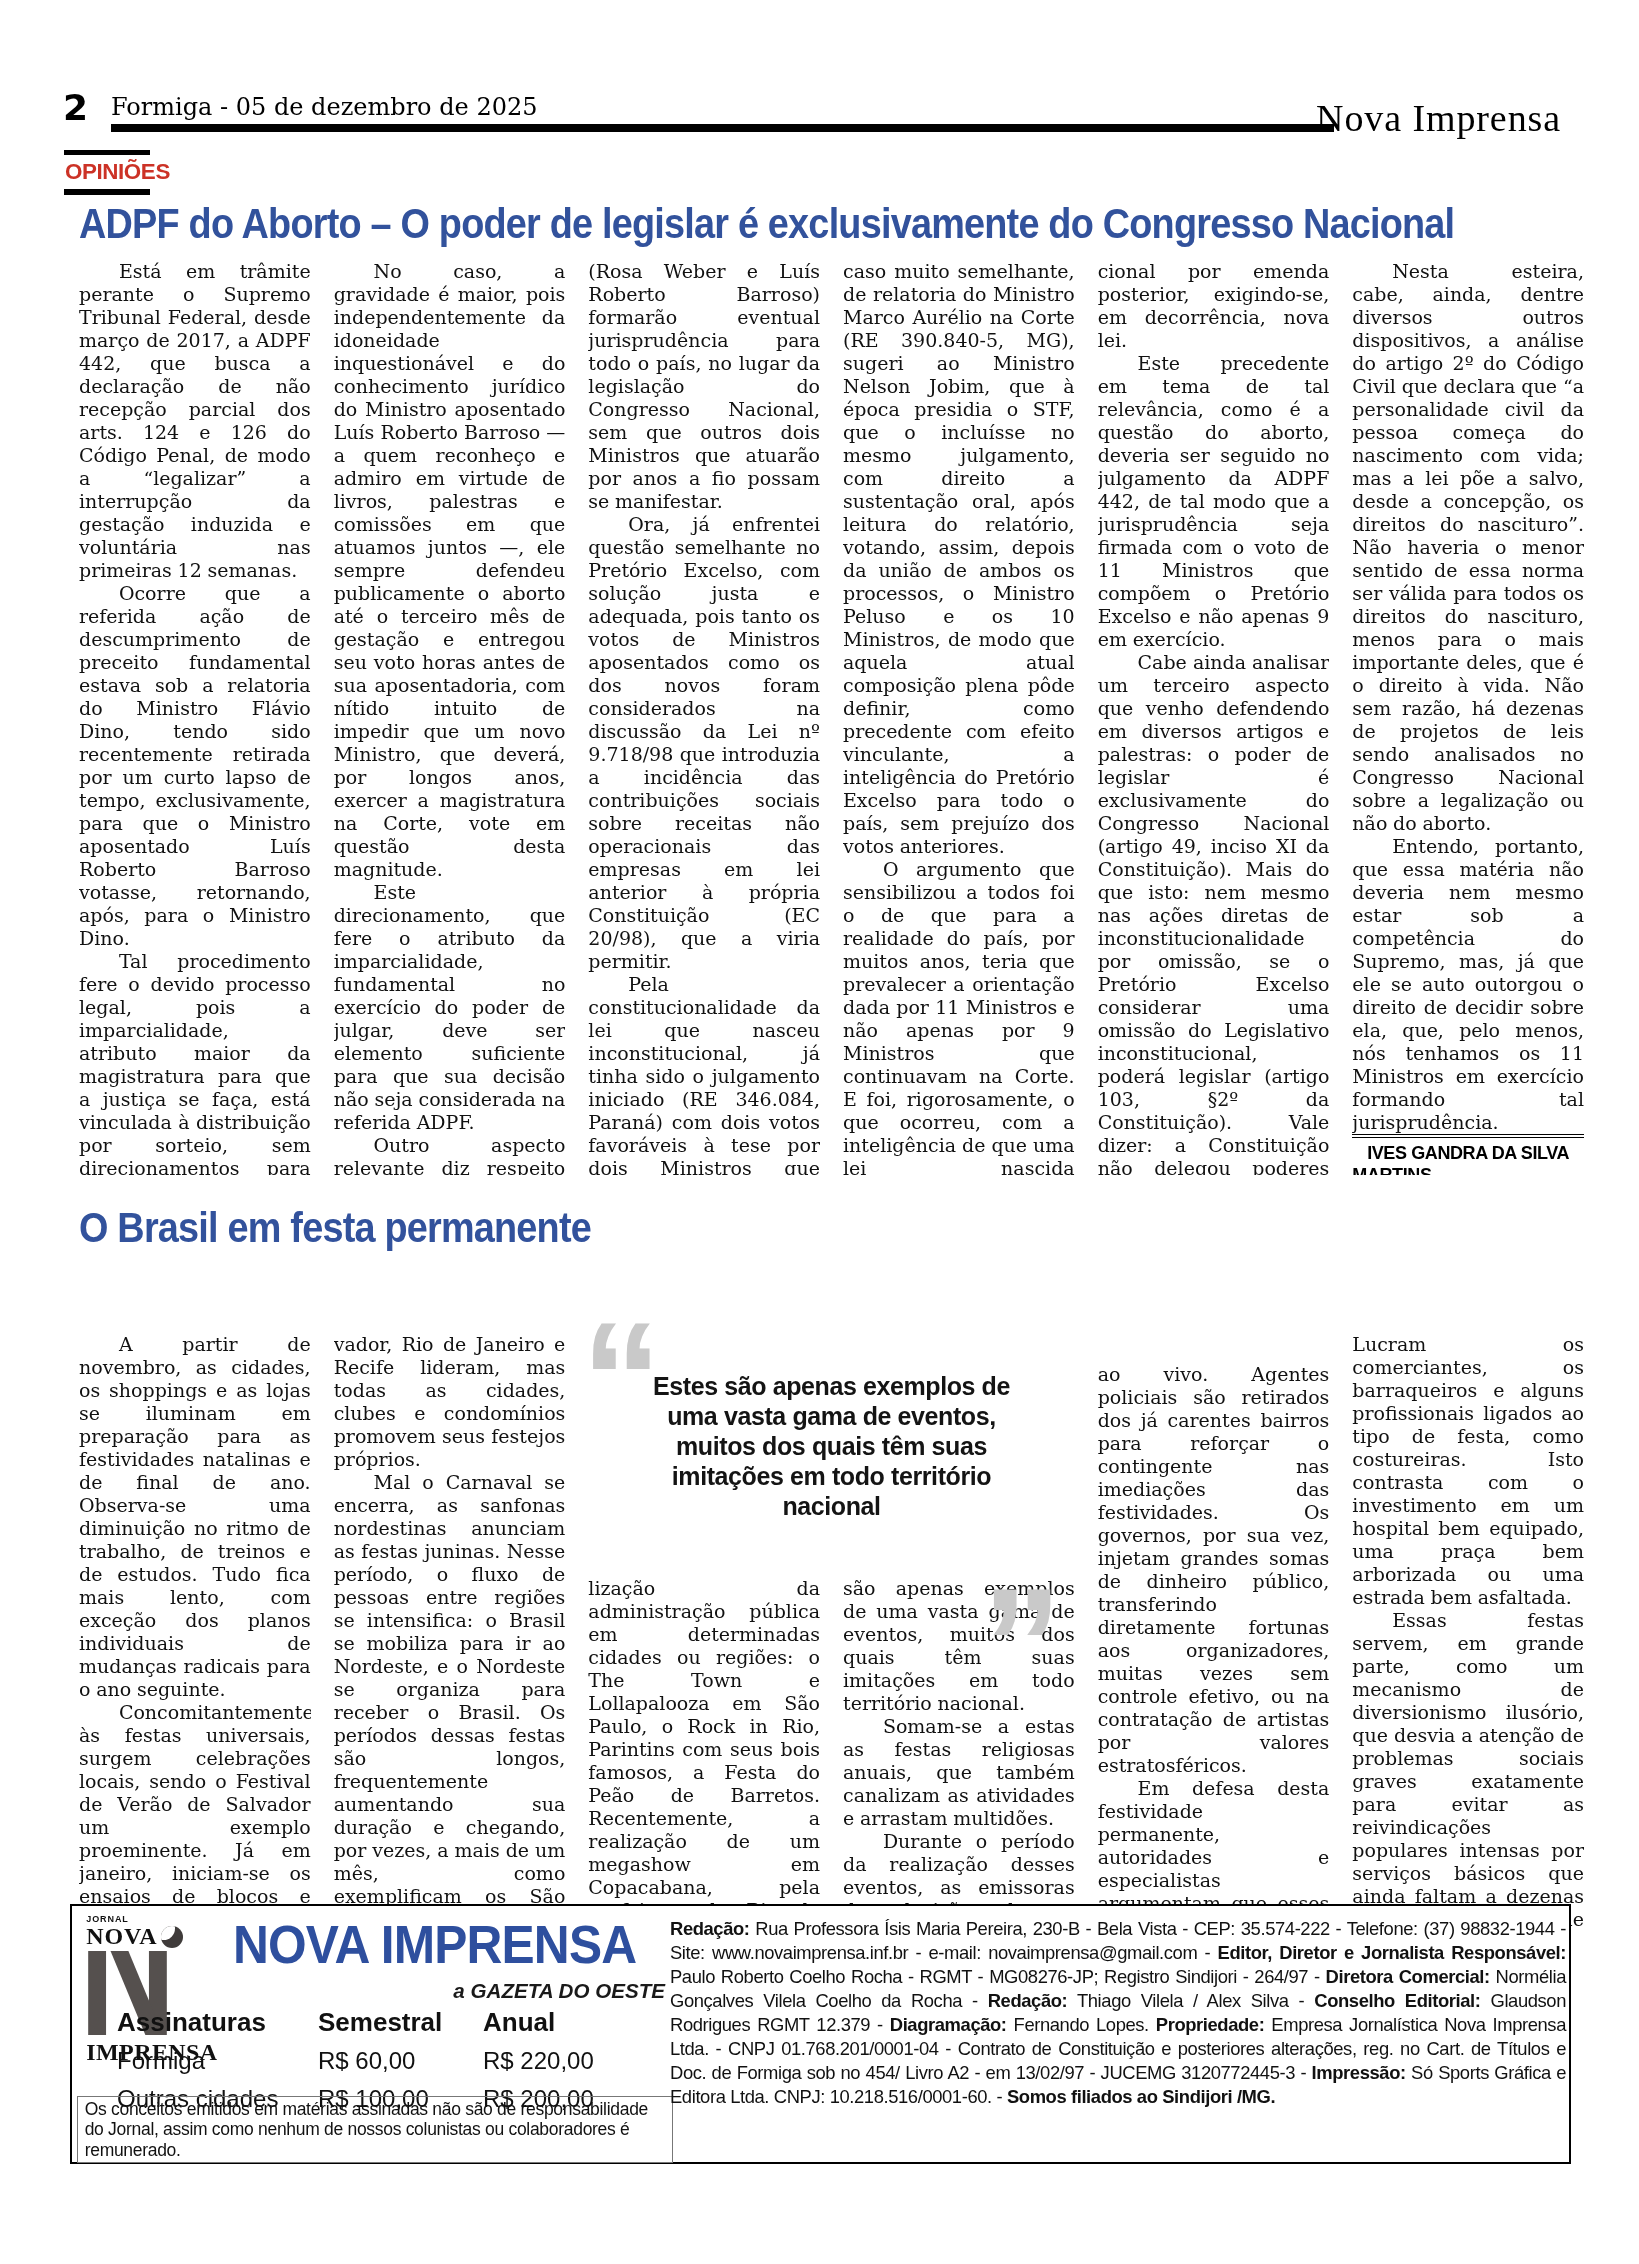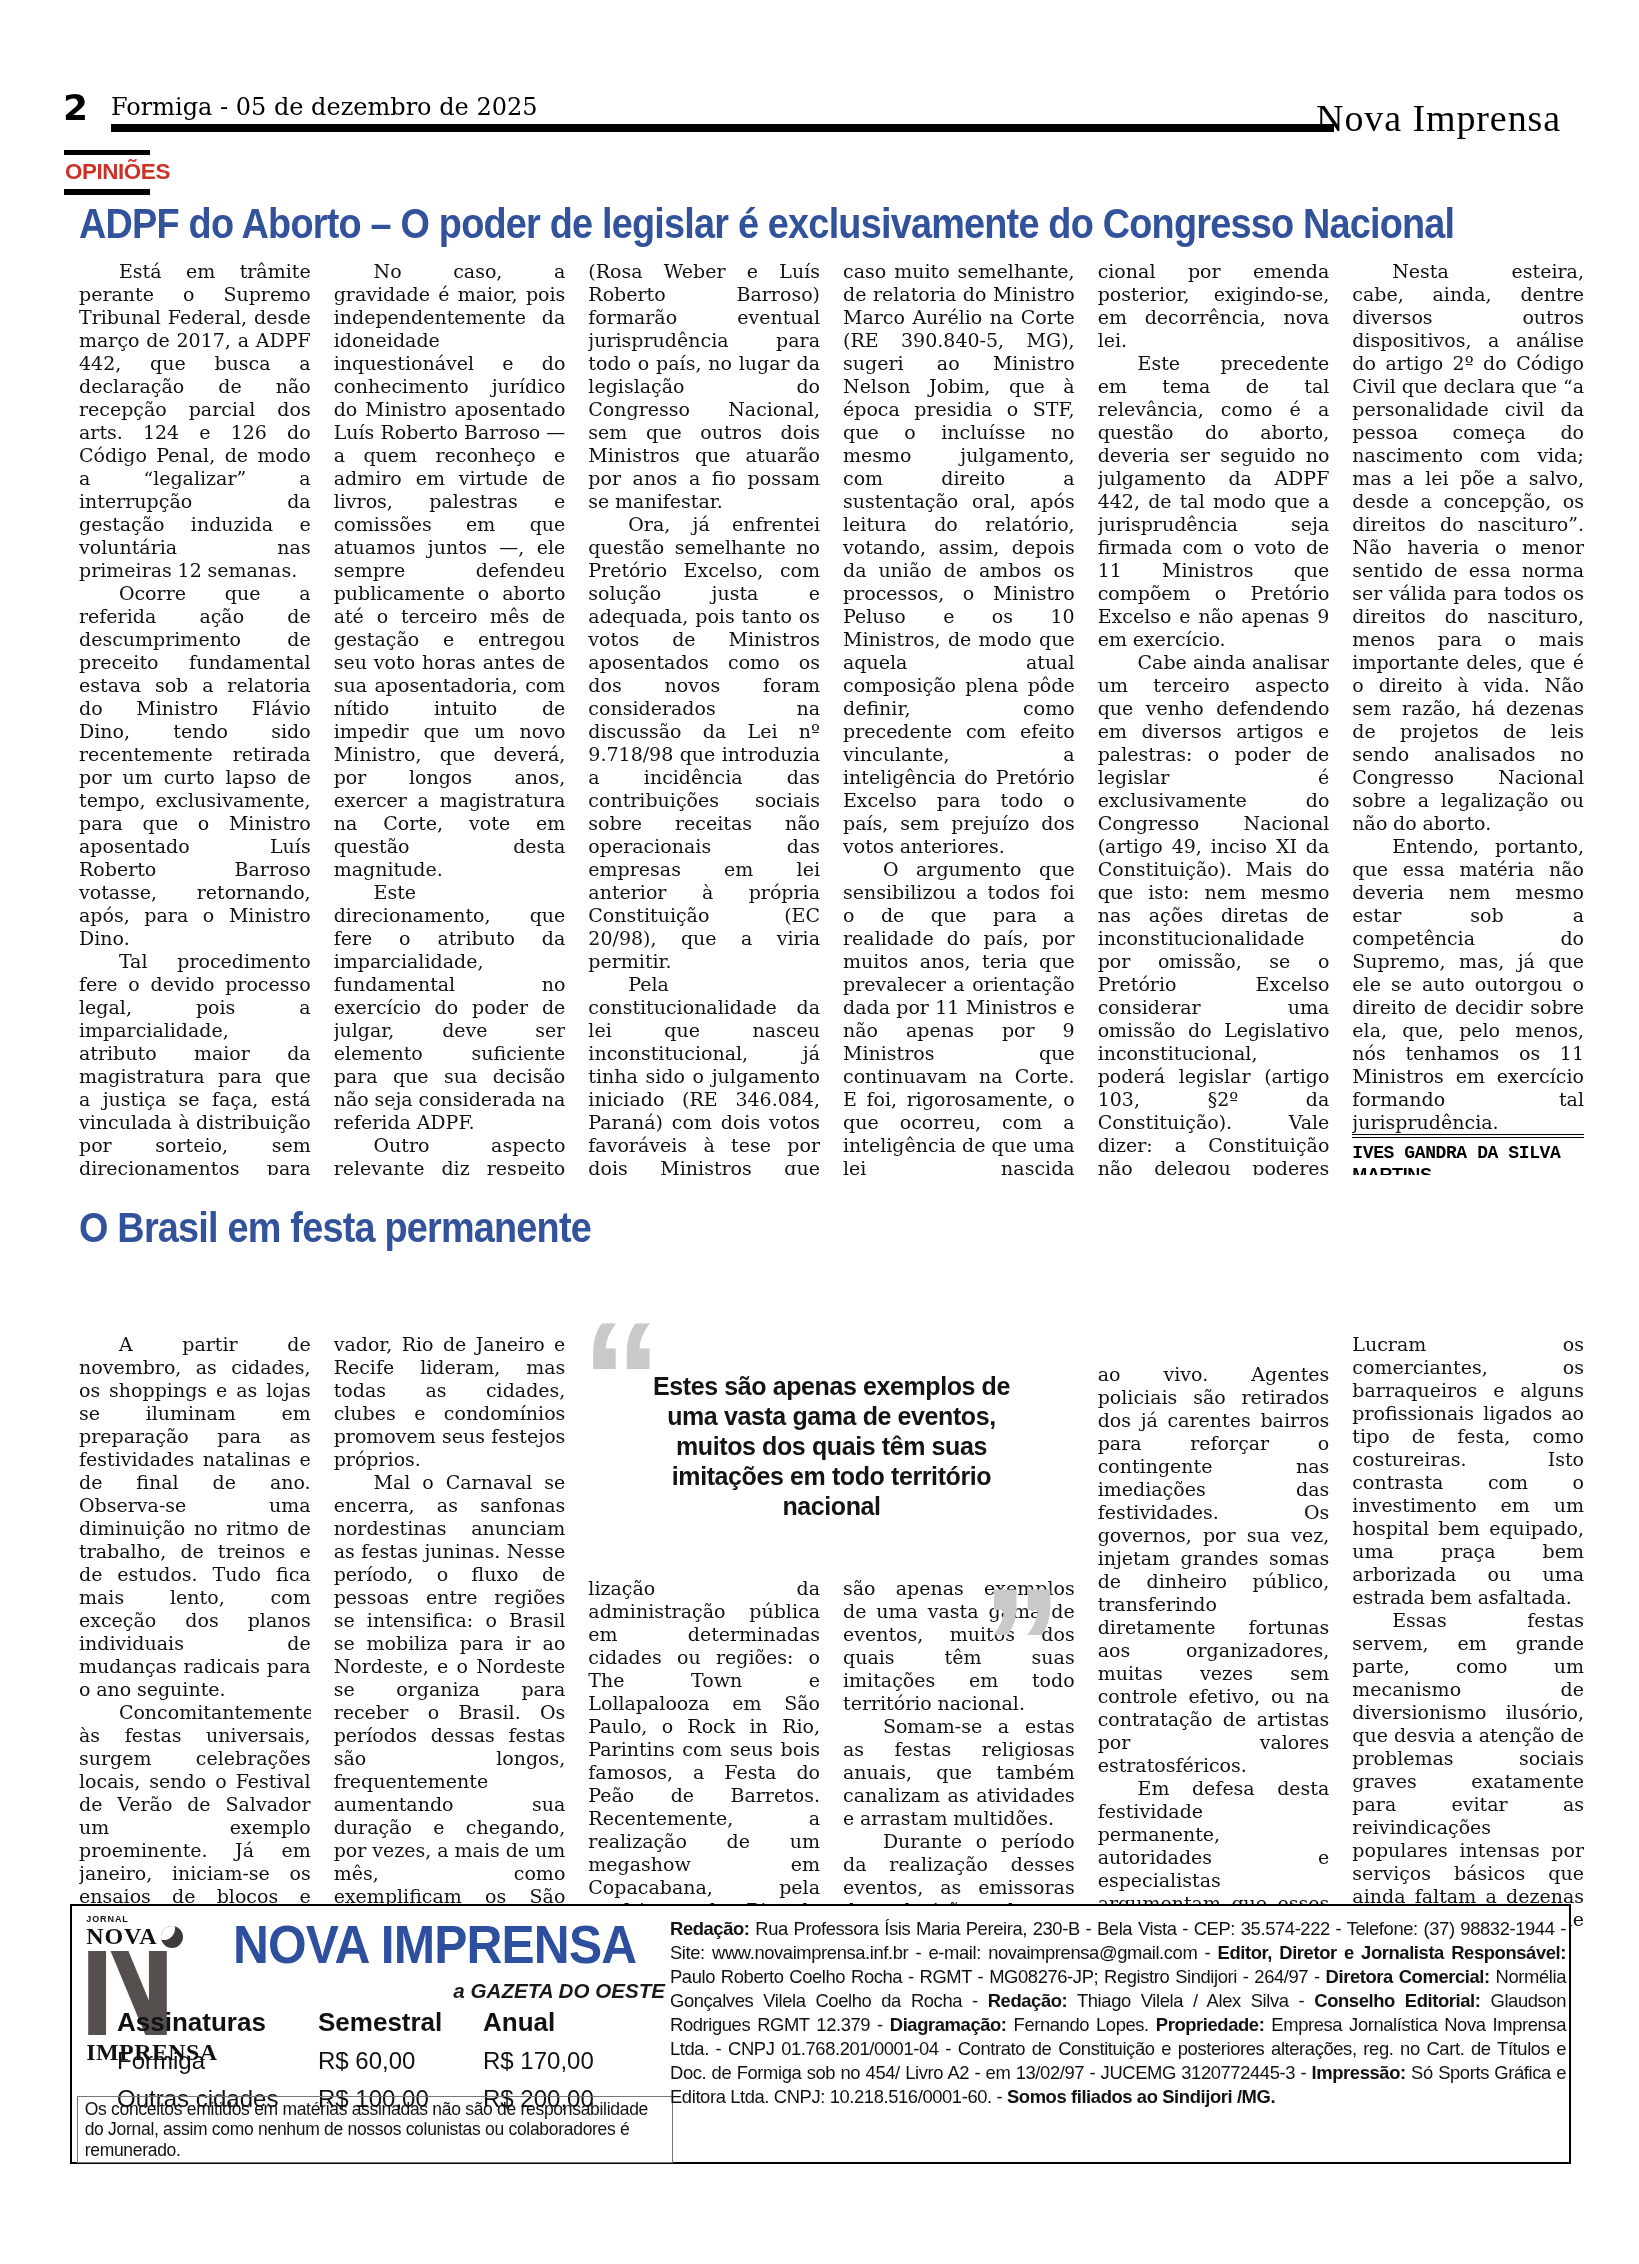--- a/index.html
+++ b/index.html
@@ -28,21 +28,21 @@
   #article1-grid{top:260px;height:915px;}
   #article2-grid{top:1333px;height:627px;grid-template-rows:244px auto;}
   .col{overflow:hidden;display:flex;flex-direction:column;}
   .col p{margin:0;font-size:19px;line-height:23px;text-align:justify;text-indent:2.1em;
          hyphens:auto;-webkit-hyphens:auto;word-spacing:-0.3px;}
   .col p.cont{text-indent:0;}
   .col p.jlast{text-align-last:justify;}
 
   .byline{margin-top:auto;border-top:4.5px double #000;padding-top:5.4px;
           font:bold 18px/1.2 "Liberation Sans",sans-serif;letter-spacing:-0.4px;color:#000;}
-  .byline .l1{display:block;text-align:left;font-family:Liberation Mono, monospace;}
+  .byline .l1{display:block;text-align:center;}
   .byline .l2{display:block;text-align:left;}
   .byline.single{text-align:right;}
 
   
   #pullquote{grid-column:3/5;grid-row:1;position:relative;}
   #pullquote .qtext{margin:38px auto 0;max-width:385px;text-align:center;
      font:bold 25px/30px "Liberation Sans",sans-serif;color:#141414;letter-spacing:-0.4px;}
   .qmark{position:absolute;font:bold 161px/1 "Liberation Sans",sans-serif;color:#c9c9c9;}
   .qopen{left:-7.2px;top:-34px;}
   .qclose{right:12.5px;bottom:-104px;height:116px;overflow:hidden;}
@@ -194,21 +194,21 @@
       <span>NOVA IMPRENSA</span>
     </div>
     <div class="footer-subtitle">a GAZETA DO OESTE</div>
 
     <div class="subs">
       <span class="h">Assinaturas</span>
       <span class="h">Semestral</span>
       <span class="h">Anual</span>
       <span class="c">Formiga</span>
       <span class="c">R$ 60,00</span>
-      <span class="c">R$ 170,00</span>
+      <span class="c">R$ 220,00</span>
       <span class="c">Outras cidades</span>
       <span class="c">R$ 100,00</span>
       <span class="c">R$ 200,00</span>
     </div>
 
     <div class="disclaimer">Os conceitos emitidos em matérias assinadas não são de responsabilidade do Jornal, assim como nenhum de nossos colunistas ou colaboradores é remunerado.</div>
 
     <div class="mast-info"><span class="b">Redação:</span><span> Rua Professora Ísis Maria Pereira, 230-B - Bela Vista - CEP: 35.574-222 - Telefone: (37) 98832-1944 - Site: www.novaimprensa.inf.br - e-mail: novaimprensa@gmail.com - </span><span class="b">Editor, Diretor e Jornalista Responsável:</span><span> Paulo Roberto Coelho Rocha - RGMT - MG08276-JP; Registro Sindijori - 264/97 - </span><span class="b">Diretora Comercial:</span><span> Normélia Gonçalves Vilela Coelho da Rocha - </span><span class="b">Redação:</span><span> Thiago Vilela / Alex Silva - </span><span class="b">Conselho Editorial:</span><span> Glaudson Rodrigues RGMT 12.379 - </span><span class="b">Diagramação:</span><span> Fernando Lopes. </span><span class="b">Propriedade:</span><span> Empresa Jornalística Nova Imprensa Ltda. - CNPJ 01.768.201/0001-04 - Contrato de Constituição e posteriores alterações, reg. no Cart. de Títulos e Doc. de Formiga sob no 454/ Livro A2 - em 13/02/97 - JUCEMG 3120772445-3 - </span><span class="b">Impressão:</span><span> Só Sports Gráfica e Editora Ltda. CNPJ: 10.218.516/0001-60. - </span><span class="b">Somos filiados ao Sindijori /MG.</span></div>
   </div>
 

